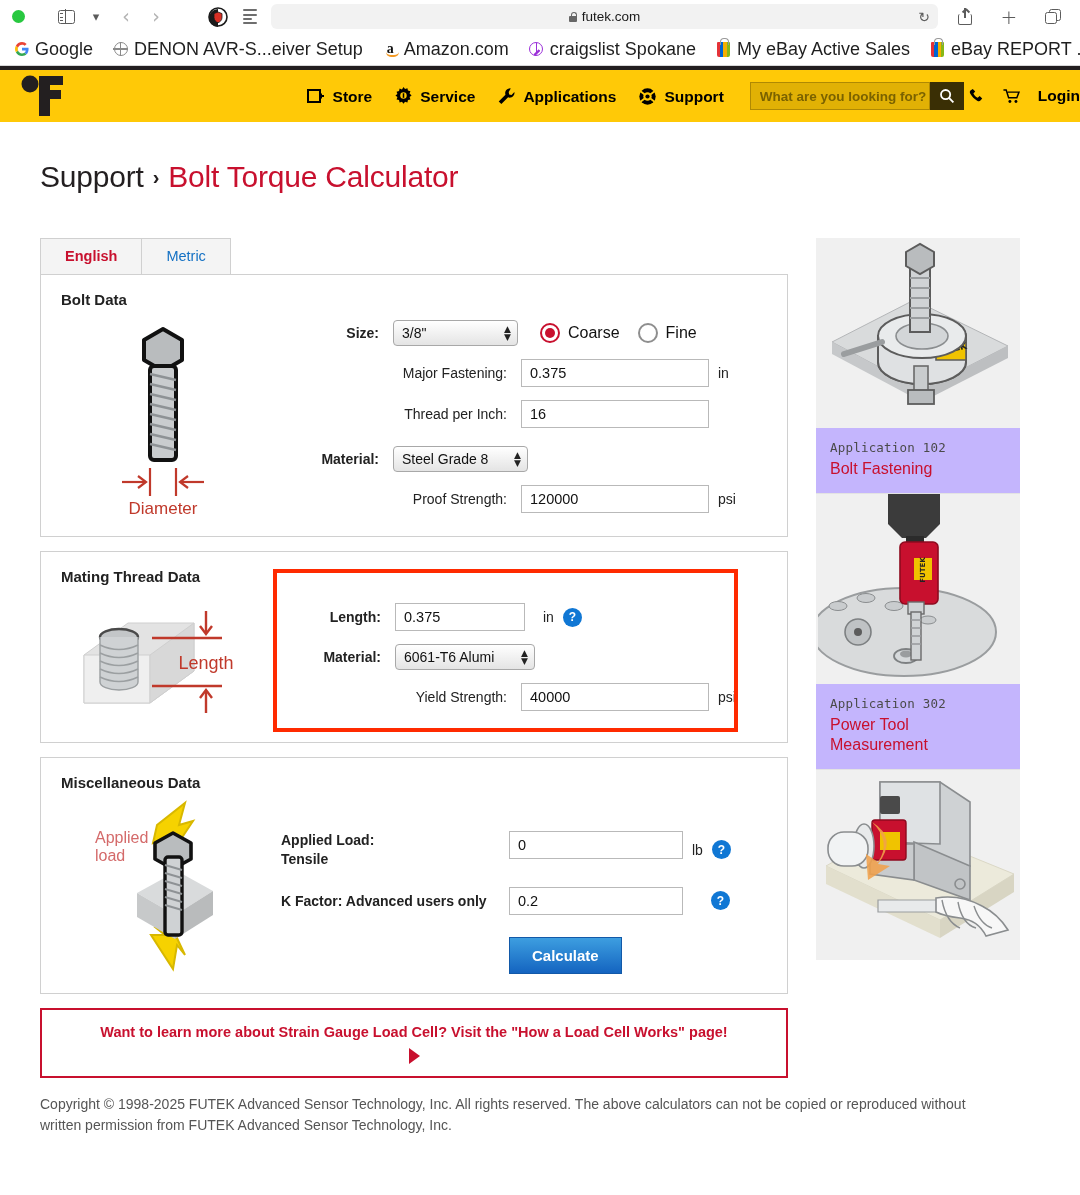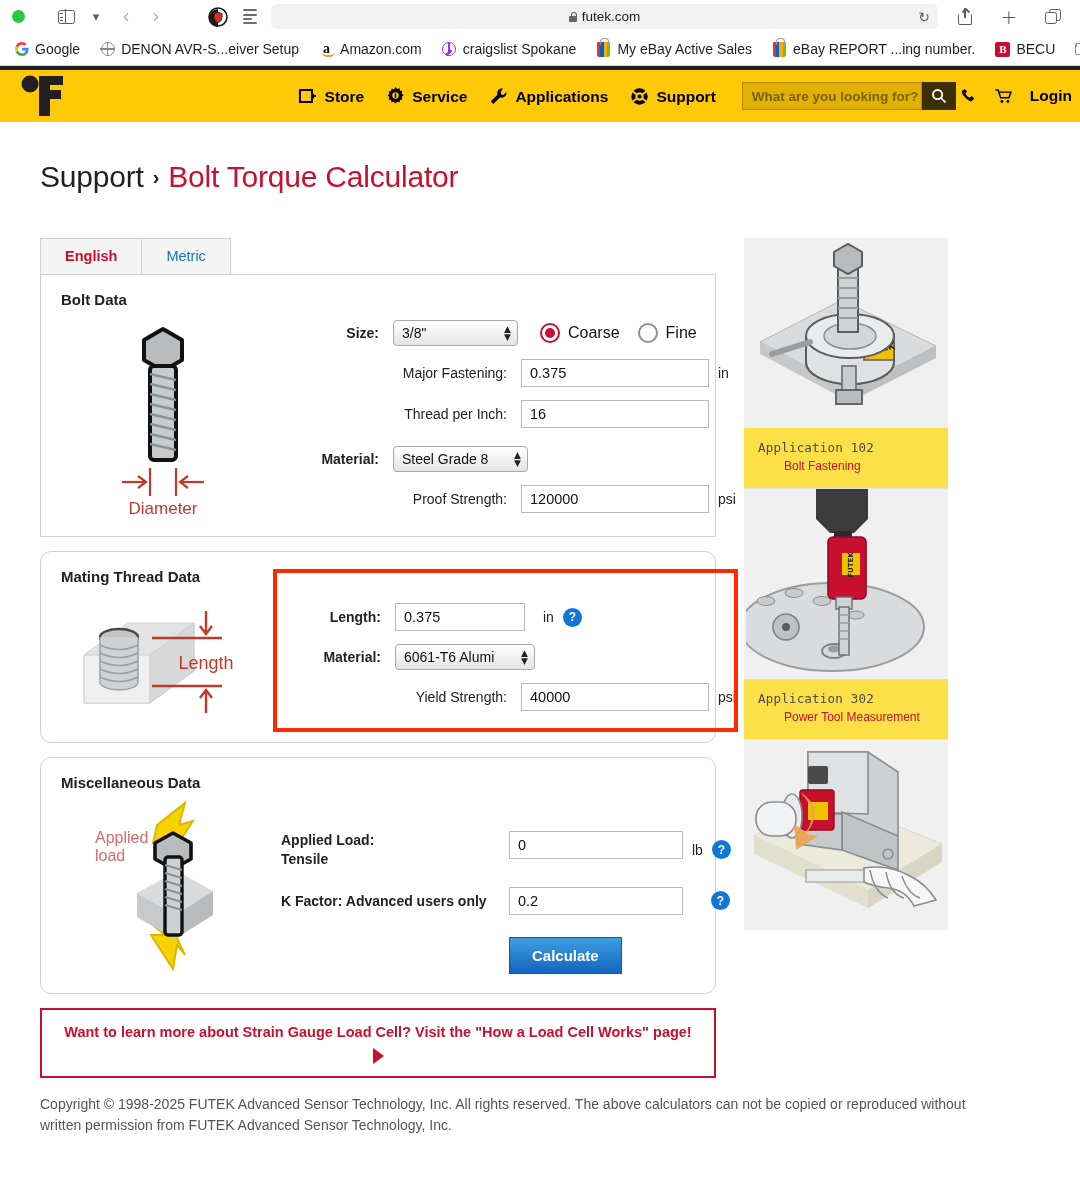--- a/index.html
+++ b/index.html
@@ -119,21 +119,21 @@
     gap: 0;
     font-size: 12.5px;
     color: #2b2b2b;
     overflow: hidden;
     white-space: nowrap;
   }
   .bm {
     display: flex; align-items: center; gap: 6px;
     padding: 0 10px; height: 26px; flex: none;
   }
-  .bm-label { font-size: 14px; color: #1f1f1f; text-align: right; }
+  .bm-label { font-size: 18px; color: #1f1f1f; text-align: right; }
   .bm-ico { width: 15px; height: 15px; flex: none; display: flex; align-items: center; justify-content: center; }
 
   .ico-globe { width: 14px; height: 14px; border: 1.3px solid #8a8a8a; border-radius: 50%; position: relative; }
   .ico-globe:before { content: ""; position: absolute; left: 5.5px; top: -1.3px; bottom: -1.3px; width: 1.3px; background: #8a8a8a; }
   .ico-globe:after { content: ""; position: absolute; top: 5.3px; left: -1.3px; right: -1.3px; height: 1.3px; background: #8a8a8a; }
   .ico-amazon { font-weight: bold; font-size: 14px; color: #111; position: relative; font-family: "Liberation Serif", serif; }
   .ico-amazon:after { content: ""; position: absolute; bottom: 0px; left: -1px; width: 13px; height: 3px; border-bottom: 2px solid #f59a23; border-radius: 0 0 8px 8px; }
   .ico-peace { width: 14px; height: 14px; border: 1.6px solid #9b30d9; border-radius: 50%; position: relative; }
   .ico-peace:before { content: ""; position: absolute; left: 5.2px; top: 0; height: 11px; width: 1.6px; background: #9b30d9; }
   .ico-peace:after { content: ""; position: absolute; left: 5.2px; top: 6px; width: 1.6px; height: 7px; background: #9b30d9; transform: rotate(45deg); box-shadow: -0.1px 0 0 #9b30d9; }
@@ -169,40 +169,40 @@
   .search-wrap { display: flex; align-items: stretch; height: 28px; margin-left: 4px; }
   .search-box {
     width: 180px; background: rgba(80,60,0,0.17);
     border: 1px solid rgba(60,45,0,0.30);
     display: flex; align-items: center; padding-left: 9px;
   }
   .search-ph { font-size: 13.5px; font-weight: bold; color: #7a6200; white-space: nowrap; overflow: hidden; }
   .search-btn {
     width: 34px; background: #3a2f05; display: flex; align-items: center; justify-content: center; color: #fff;
   }
-  .nav-right { display: flex; align-items: center; gap: 16px; padding-right: 8px; }
+  .nav-right { display: flex; align-items: center; gap: 16px; }
   .login-text { font-size: 15.5px; font-weight: bold; color: #000; }
 
   
   .page { padding: 0 40px; }
   .breadcrumb {
     padding-top: 38px;
     font-size: 30px;
     font-weight: 300;
     color: #231f20;
     letter-spacing: -0.2px;
     display: flex;
     align-items: center;
     gap: 9px;
   }
   .crumb-sep { font-size: 20px; font-weight: bold; color: #231f20; }
   .crumb-active { color: #C8102E; }
 
   .content-row { display: flex; gap: 28px; margin-top: 44px; align-items: flex-start; }
-  .calc-col { width: 676px; flex: none; }
+  .calc-col { width: 748px; flex: none; }
   .side-col { width: 204px; flex: none; }
 
   
   .tabs { display: flex; }
   .tab {
     padding: 9px 24px 10px 24px;
     background: #f4f4f4;
     border: 1px solid #d0d0d0;
     border-bottom: none;
     font-size: 14.5px;
@@ -210,21 +210,21 @@
     color: #C8102E;
   }
   .tab.inactive { color: #1471c4; font-weight: normal; border-left: none; }
 
   .panel {
     border: 1px solid #d0d0d0;
     background: #fff;
     padding: 16px 20px 18px 20px;
     position: relative;
   }
-  .panel + .panel { margin-top: 14px; border-radius: 11px; }
+  .panel + .panel { margin-top: 14px; }
   .panel-title { font-size: 15px; font-weight: bold; color: #222; margin-bottom: 4px; }
   .panel-body { display: flex; align-items: flex-start; }
   .fig-col { width: 220px; flex: none; display: flex; align-items: center; justify-content: center; padding-top: 6px; }
   .fields-col { flex: 1; padding-top: 8px; }
 
   .frow { display: flex; align-items: center; margin-bottom: 13px; }
   .flabel { font-size: 14px; font-weight: bold; color: #222; text-align: right; padding-right: 14px; }
   .flabel.norm { font-weight: normal; }
   .w-short { width: 112px; }
   .w-mid { width: 240px; }
@@ -300,23 +300,23 @@
     margin: 8px auto 0 auto;
     width: 0; height: 0;
     border-left: 11px solid #C8102E;
     border-top: 8px solid transparent;
     border-bottom: 8px solid transparent;
   }
 
   
   .card { border-bottom: 1px solid #e3e3e3; }
   .card-img { height: 190px; background: #f0f0f0; display: flex; align-items: center; justify-content: center; overflow: hidden; }
-  .card-body { padding: 12px 14px 14px 14px; background: #fde047; }
+  .card-body { padding: 12px 14px 14px 14px; background: #c4b5fd; }
   .card-app { font-family: "DejaVu Sans Mono", monospace; font-size: 12.5px; color: #4a4a4a; letter-spacing: 0.2px; }
-  .card-title { font-size: 12px; color: #C8102E; line-height: 1.25; margin-top: 4px; margin-left: 26px; }
+  .card-title { font-size: 16px; color: #C8102E; line-height: 1.25; margin-top: 4px; }
 
   .footer {
     padding: 16px 40px 0 40px;
     font-size: 14px;
     color: #555;
     line-height: 1.5;
     max-width: 1010px;
   }
 </style>
 </head>

